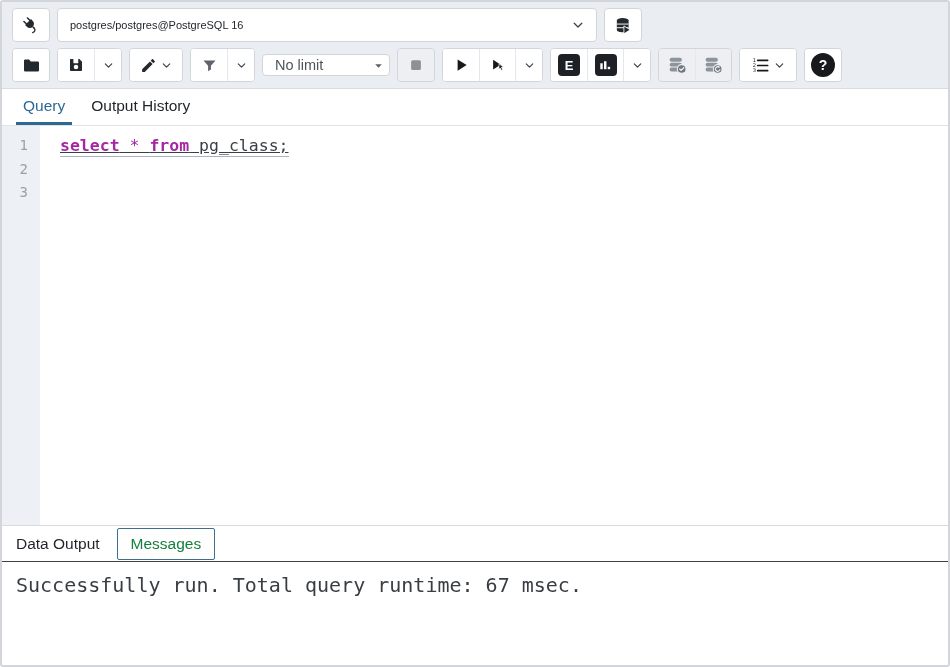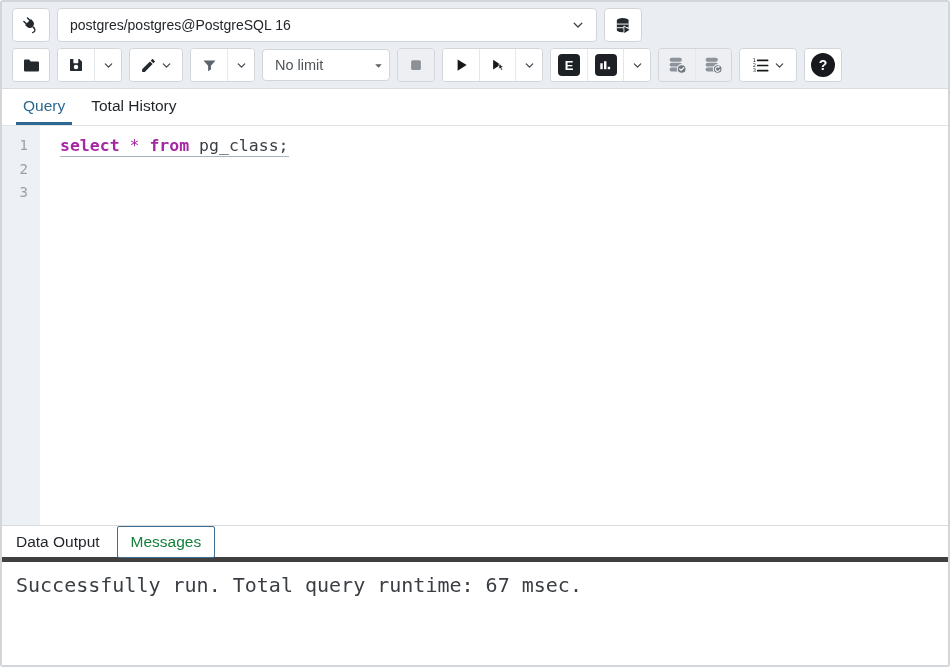--- a/index.html
+++ b/index.html
@@ -19,55 +19,55 @@
   .group { display:flex; align-items:stretch; overflow:hidden; }
   .group .tbtn { border:none; background:#fff; display:flex; align-items:center; justify-content:center;
                  cursor:pointer; height:100%; }
   .group .tbtn + .tbtn { border-left:1px solid #e4e7eb; }
   .group.disabled, .btn.disabled { background:#edeff3; }
   .group.disabled .tbtn { background:#edeff3; }
 
   .plug-btn { width:38px; }
   .conn-select { width:540px; height:34px; background:#fff; border:1px solid #d2d6db; border-radius:4px;
                  display:flex; align-items:center; justify-content:space-between; padding:0 11px 0 12px;
-                 font-size:14px; color:#23272c; cursor:pointer; }
+                 font-size:11px; color:#23272c; cursor:pointer; }
   .dbnew-btn { width:38px; }
 
   .w-icon { width:36px; } .w-chev { width:27px; } .w-wide { width:52px; gap:4px; }
-  .limit-select { width:128px; height:32px; background:#fff; border:1px solid #d2d6db; border-radius:4px;
+  .limit-select { width:128px; height:22px; background:#fff; border:1px solid #d2d6db; border-radius:4px;
                   display:flex; align-items:center; justify-content:space-between; padding:0 4px 0 12px;
                   font-size:14.5px; color:#4d545b; cursor:pointer; }
 
   .blacksq { width:22px; height:22px; background:#1d2125; border-radius:4px; color:#fff;
              display:flex; align-items:center; justify-content:center; font-weight:bold; font-size:13px; }
   .help-circle { width:24px; height:24px; background:#17191c; border-radius:50%; color:#fff;
                  display:flex; align-items:center; justify-content:center; font-weight:bold; font-size:14px; }
 
   
   .tabbar { height:37px; background:#fff; border-bottom:1px solid #dfe2e6; display:flex;
             align-items:stretch; padding-left:8px; flex:0 0 auto; }
   .tab { display:flex; align-items:center; padding:8px 7px; margin:0 6px; font-size:15.5px;
          color:#1f2328; cursor:pointer; border-bottom:3px solid transparent; }
   .tab.active { color:#2d6890; border-bottom-color:#2d6890; }
 
   
   .editor { flex:1 1 auto; display:flex; background:#fff; overflow:hidden;
             font-family:"DejaVu Sans Mono", monospace; }
   .gutter { flex:0 0 38px; background:#edf1f6; color:#99a0aa; font-size:14px; text-align:right;
             padding:8px 12px 0 0; line-height:23.5px; }
-  .code { padding:8px 0 0 20px; line-height:23.5px; font-size:16.5px; color:#3a3e45; }
+  .code { padding:8px 0 0 20px; line-height:23.5px; font-size:16.5px; color:#3a3e45;text-decoration:underline; }
   .code-line { height:23.5px; white-space:pre; }
   .line-text { white-space:pre; }
   .line-text.executed { border-bottom:1px solid #a9b2bf; padding-bottom:1px; }
   .tok-kw { color:#a626a4; font-weight:bold; }
   .tok-op { color:#a626a4; }
   .tok-plain { color:#3a3e45; }
 
   
-  .btabbar { height:37px; background:#fff; border-top:1px solid #d8dce1; border-bottom:5px solid #404040;
+  .btabbar { height:37px; background:#fff; border-top:1px solid #d8dce1; border-bottom:1px solid #404040;
              display:flex; align-items:center; padding-left:14px; flex:0 0 auto; }
   .btab { font-size:15.5px; color:#1f2328; cursor:pointer; padding:6px 0; margin-right:17px; }
   .btab.active { color:#15803d; border:1px solid #3d6e90; border-radius:2px; padding:6px 13px;
                  margin-left:0; }
 
   
   .messages { flex:0 0 103px; background:#fff; padding:11px 0 0 14px;
               font-family:"DejaVu Sans Mono", monospace; font-size:20px; line-height:24px; color:#3a3e43; }
 
   svg { display:block; }
@@ -293,21 +293,21 @@
         <div class="tbtn w-icon">
           <span class="help-circle">?</span>
         </div>
       </div>
 
     </div>
   </div>
 
   <div class="tabbar">
     <div class="tab active">Query</div>
-    <div class="tab">Total History</div>
+    <div class="tab">Output History</div>
   </div>
 
   <div class="editor">
     <div class="gutter">
       <div class="ln">1</div>
       <div class="ln">2</div>
       <div class="ln">3</div>
     </div>
     <div class="code">
       <div class="code-line"><span class="line-text executed"><span class="tok-kw">select</span><span class="tok-op"> * </span><span class="tok-kw">from</span><span class="tok-plain"> pg_class;</span></span></div>

